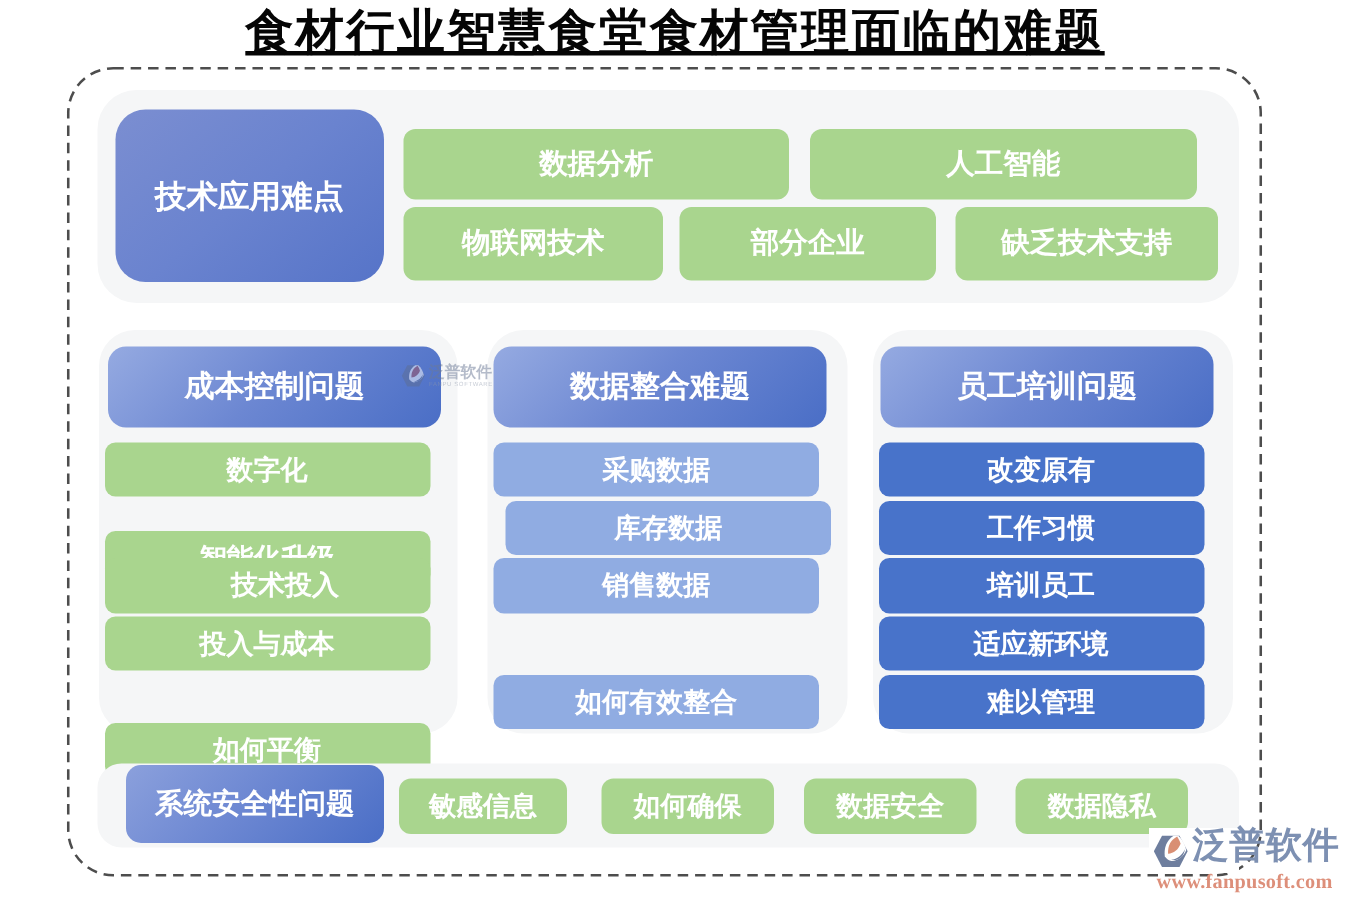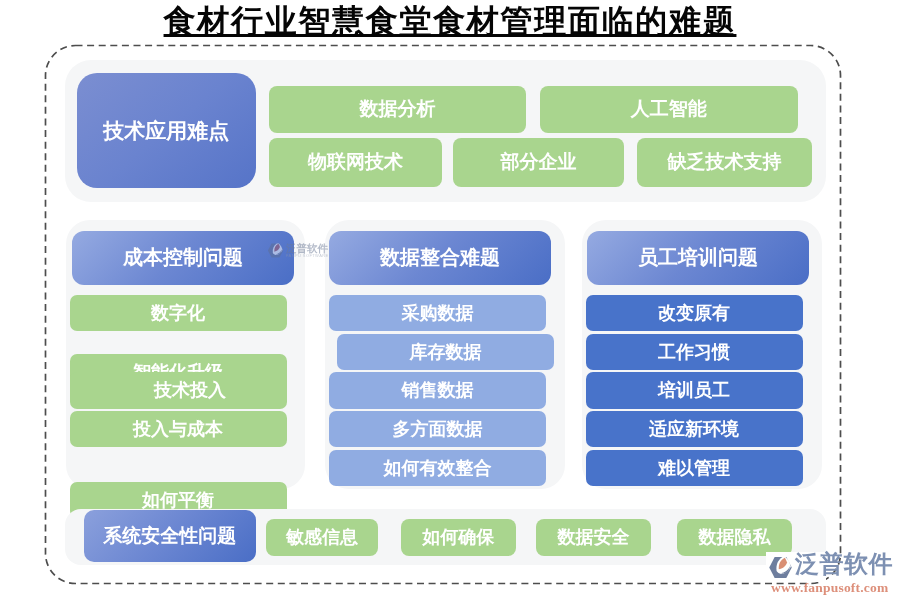--- a/index.html
+++ b/index.html
@@ -58,21 +58,20 @@
   <div class="abs btn item-green" style="left:69.5px;top:333.5px;width:217px;height:36.4px;margin-top:20px;">智能化升级</div>
   <div class="abs btn item-green" style="left:69.5px;top:372.3px;width:217px;height:36.4px;padding-left:24px;">技术投入</div>
   <div class="abs btn item-green" style="left:69.5px;top:411.1px;width:217px;height:36.4px;">投入与成本</div>
   <div class="abs btn item-green" style="left:69.5px;top:449.9px;width:217px;height:36.4px;margin-top:32px;">如何平衡</div>
 
   <div class="abs panel" style="left:325px;top:220px;width:240px;height:268.5px;border-radius:24px;"></div>
   <div class="abs btn grad-header" style="left:329px;top:230.5px;width:222px;height:54.5px;">数据整合难题</div>
   <div class="abs btn peri" style="left:329px;top:294.7px;width:217px;height:36.4px;">采购数据</div>
   <div class="abs btn peri" style="left:337px;top:333.5px;width:217px;height:36.4px;">库存数据</div>
   <div class="abs btn peri" style="left:329px;top:372.3px;width:217px;height:36.4px;">销售数据</div>
-  <div class="abs btn peri" style="left:329px;top:411.1px;width:217px;height:36.4px;">多方面数据</div>
   <div class="abs btn peri" style="left:329px;top:449.9px;width:217px;height:36.4px;">如何有效整合</div>
 
   <div class="abs panel" style="left:581.5px;top:220px;width:240.5px;height:268.5px;border-radius:24px;"></div>
   <div class="abs btn grad-header" style="left:587px;top:230.5px;width:222px;height:54.5px;">员工培训问题</div>
   <div class="abs btn blue" style="left:585.5px;top:294.7px;width:217px;height:36.4px;">改变原有</div>
   <div class="abs btn blue" style="left:585.5px;top:333.5px;width:217px;height:36.4px;">工作习惯</div>
   <div class="abs btn blue" style="left:585.5px;top:372.3px;width:217px;height:36.4px;">培训员工</div>
   <div class="abs btn blue" style="left:585.5px;top:411.1px;width:217px;height:36.4px;">适应新环境</div>
   <div class="abs btn blue" style="left:585.5px;top:449.9px;width:217px;height:36.4px;">难以管理</div>
 

